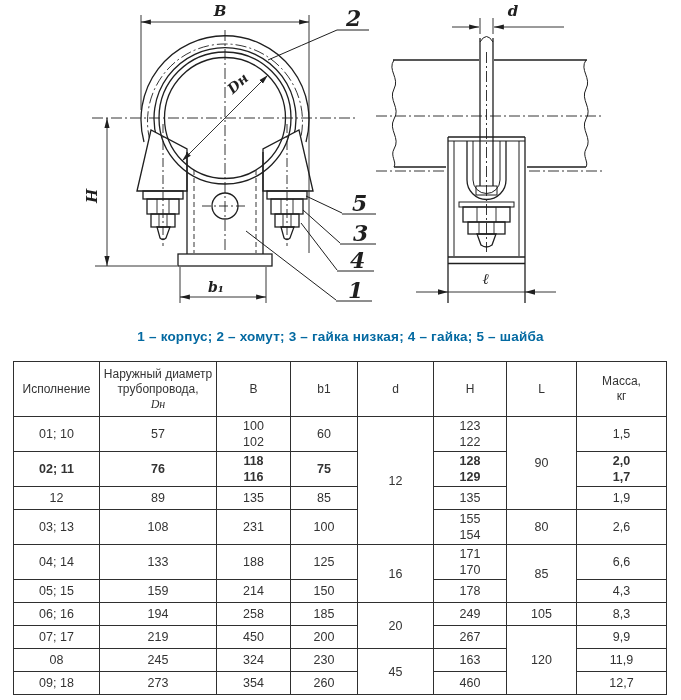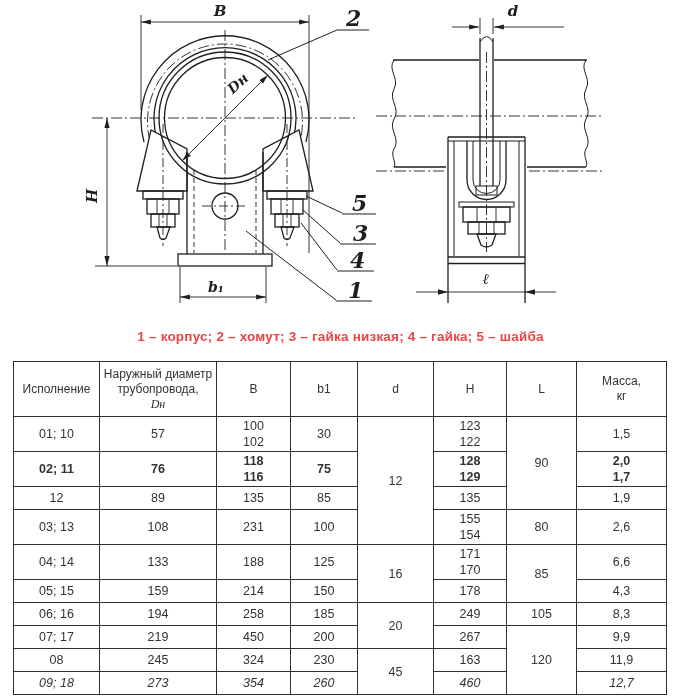--- a/index.html
+++ b/index.html
@@ -9,21 +9,21 @@
     --line:#1f1f1f;
   }
   .drawing-area { position:absolute; left:0; top:0; width:681px; height:330px; }
   svg { color:var(--line); }
   svg text { fill:currentColor; }
   .dim-label { font-family:"DejaVu Serif", serif; font-style:italic; font-weight:bold; font-size:15px; }
   .dim-label-small { font-family:"DejaVu Serif", serif; font-style:italic; font-weight:bold; font-size:14px; }
   .callout-num { font-family:"DejaVu Serif", serif; font-style:italic; font-weight:bold; font-size:22px; }
   .caption {
     position:absolute; left:0; top:329px; width:681px; text-align:center;
-    font-size:13.5px; font-weight:bold; color:#ef4444; letter-spacing:0.2px;
+    font-size:13.5px; font-weight:bold; color:#0369a1; letter-spacing:0.2px;
   }
   .tbl-wrap { position:absolute; left:13px; top:361px; width:655px; }
   table.dims {
     border-collapse:collapse; table-layout:fixed; width:654px;
     border:1.5px solid #2f2f2f;
   }
   table.dims th, table.dims td {
     border:1px solid #2f2f2f; text-align:center; vertical-align:middle;
     color:#333; white-space:pre-line; padding:1px 2px; overflow:hidden;
   }
@@ -205,21 +205,21 @@
           <th><div>Масса,
 кг</div></th>
         </tr>
       </thead>
     <tbody>
         <tr style="height: 35px;">
           <td>01; 10</td>
           <td>57</td>
           <td>100
 102</td>
-          <td>30</td>
+          <td>60</td>
           <td rowspan="4">12</td>
           <td>123
 122</td>
           <td rowspan="3">90</td>
           <td>1,5</td>
         </tr>
         <tr style="height: 35px; font-weight: bold;">
           <td>02; 11</td>
           <td>76</td>
           <td>118
@@ -288,21 +288,21 @@
         </tr>
         <tr style="height: 23px;">
           <td>08</td>
           <td>245</td>
           <td>324</td>
           <td>230</td>
           <td rowspan="2">45</td>
           <td>163</td>
           <td>11,9</td>
         </tr>
-        <tr style="height: 23px; font-style: italic;">
+        <tr style="height: 23px;">
           <td>09; 18</td>
           <td>273</td>
           <td>354</td>
           <td>260</td>
           <td>460</td>
           <td>12,7</td>
         </tr>
       </tbody>
   </table>
 </div>

